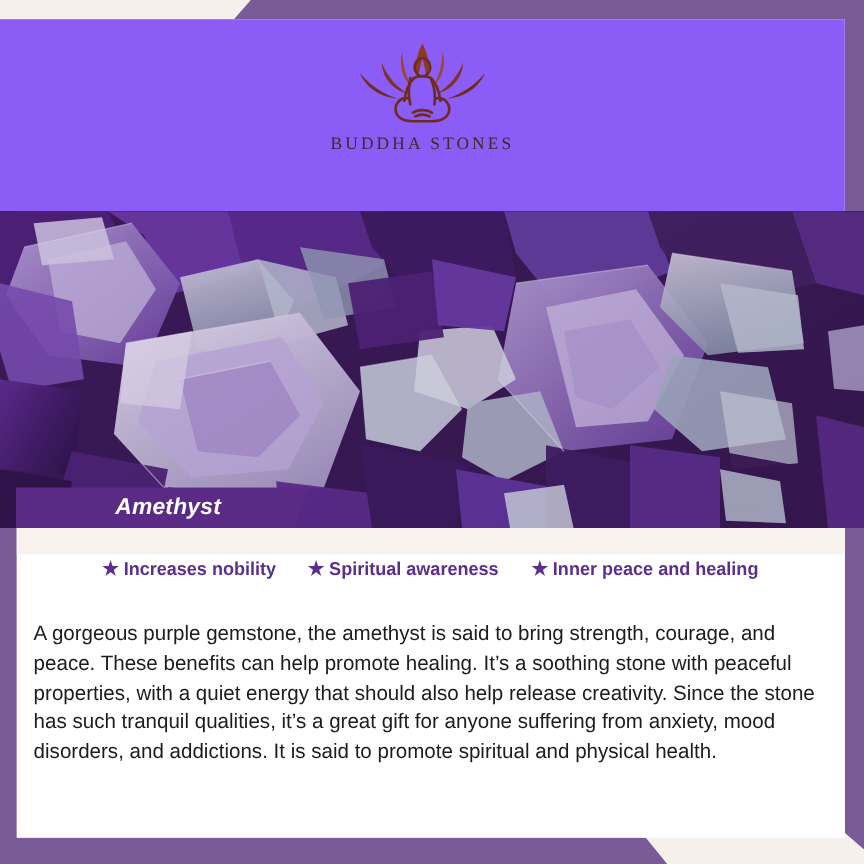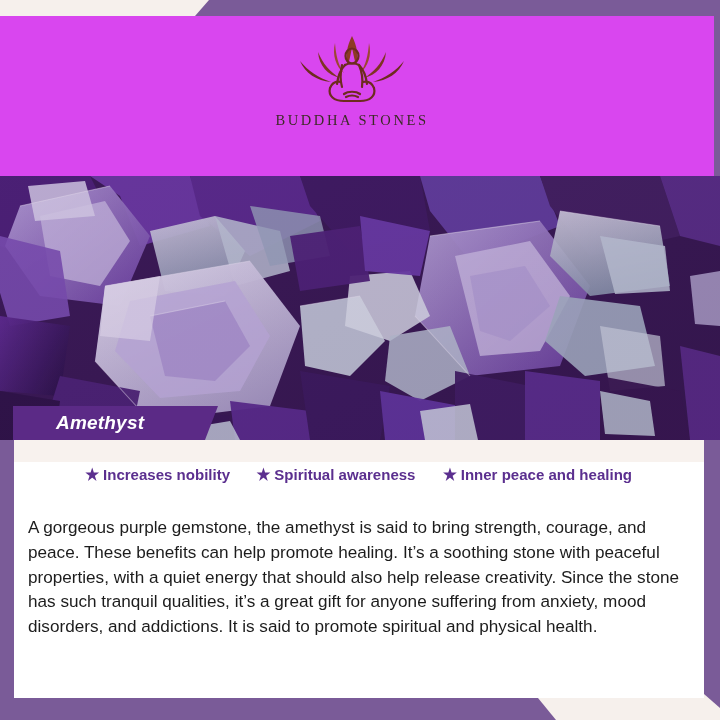--- a/index.html
+++ b/index.html
@@ -28,22 +28,21 @@
   }
   .bottom-band{
     position:absolute;bottom:0;left:0;width:556px;height:22px;
     background:#7a5b98;
     clip-path:polygon(0 0, calc(100% - 18px) 0, 100% 100%, 0 100%);
   }
 
   
   .header{
     position:absolute;top:16px;left:0;width:704px;height:160px;
-    background:#d946ef;
-    padding-left:10px;
+    background:#8b5cf6;
   }
   .logo-wrap{
     position:absolute;top:14px;left:0;width:704px;
     display:flex;flex-direction:column;align-items:center;
   }
   .logo-mark{width:148px;height:78px;display:block;}
   .logo-word{
     margin-top:4px;
     font-family:"Liberation Serif", serif;
     font-size:14.5px;letter-spacing:2.6px;color:#3c2b26;
@@ -69,20 +68,21 @@
     overflow:hidden;background:#2a1040;
   }
   .hero svg{display:block;width:720px;height:264px;}
 
   .stone-tag{
     position:absolute;left:13px;top:406px;width:205px;height:34px;
     background:#5b2a86;
     clip-path:polygon(0 0, 100% 0, calc(100% - 13px) 100%, 0 100%);
     display:flex;align-items:center;
     z-index:5;
+    padding-left:40px;
   }
   .stone-tag span{
     color:#ffffff;font-weight:700;font-style:italic;
     font-size:19px;letter-spacing:0.2px;margin-left:43px;
   }
 
   
   .content{
     position:absolute;top:440px;left:14px;width:690px;height:258px;
     background:#ffffff;

